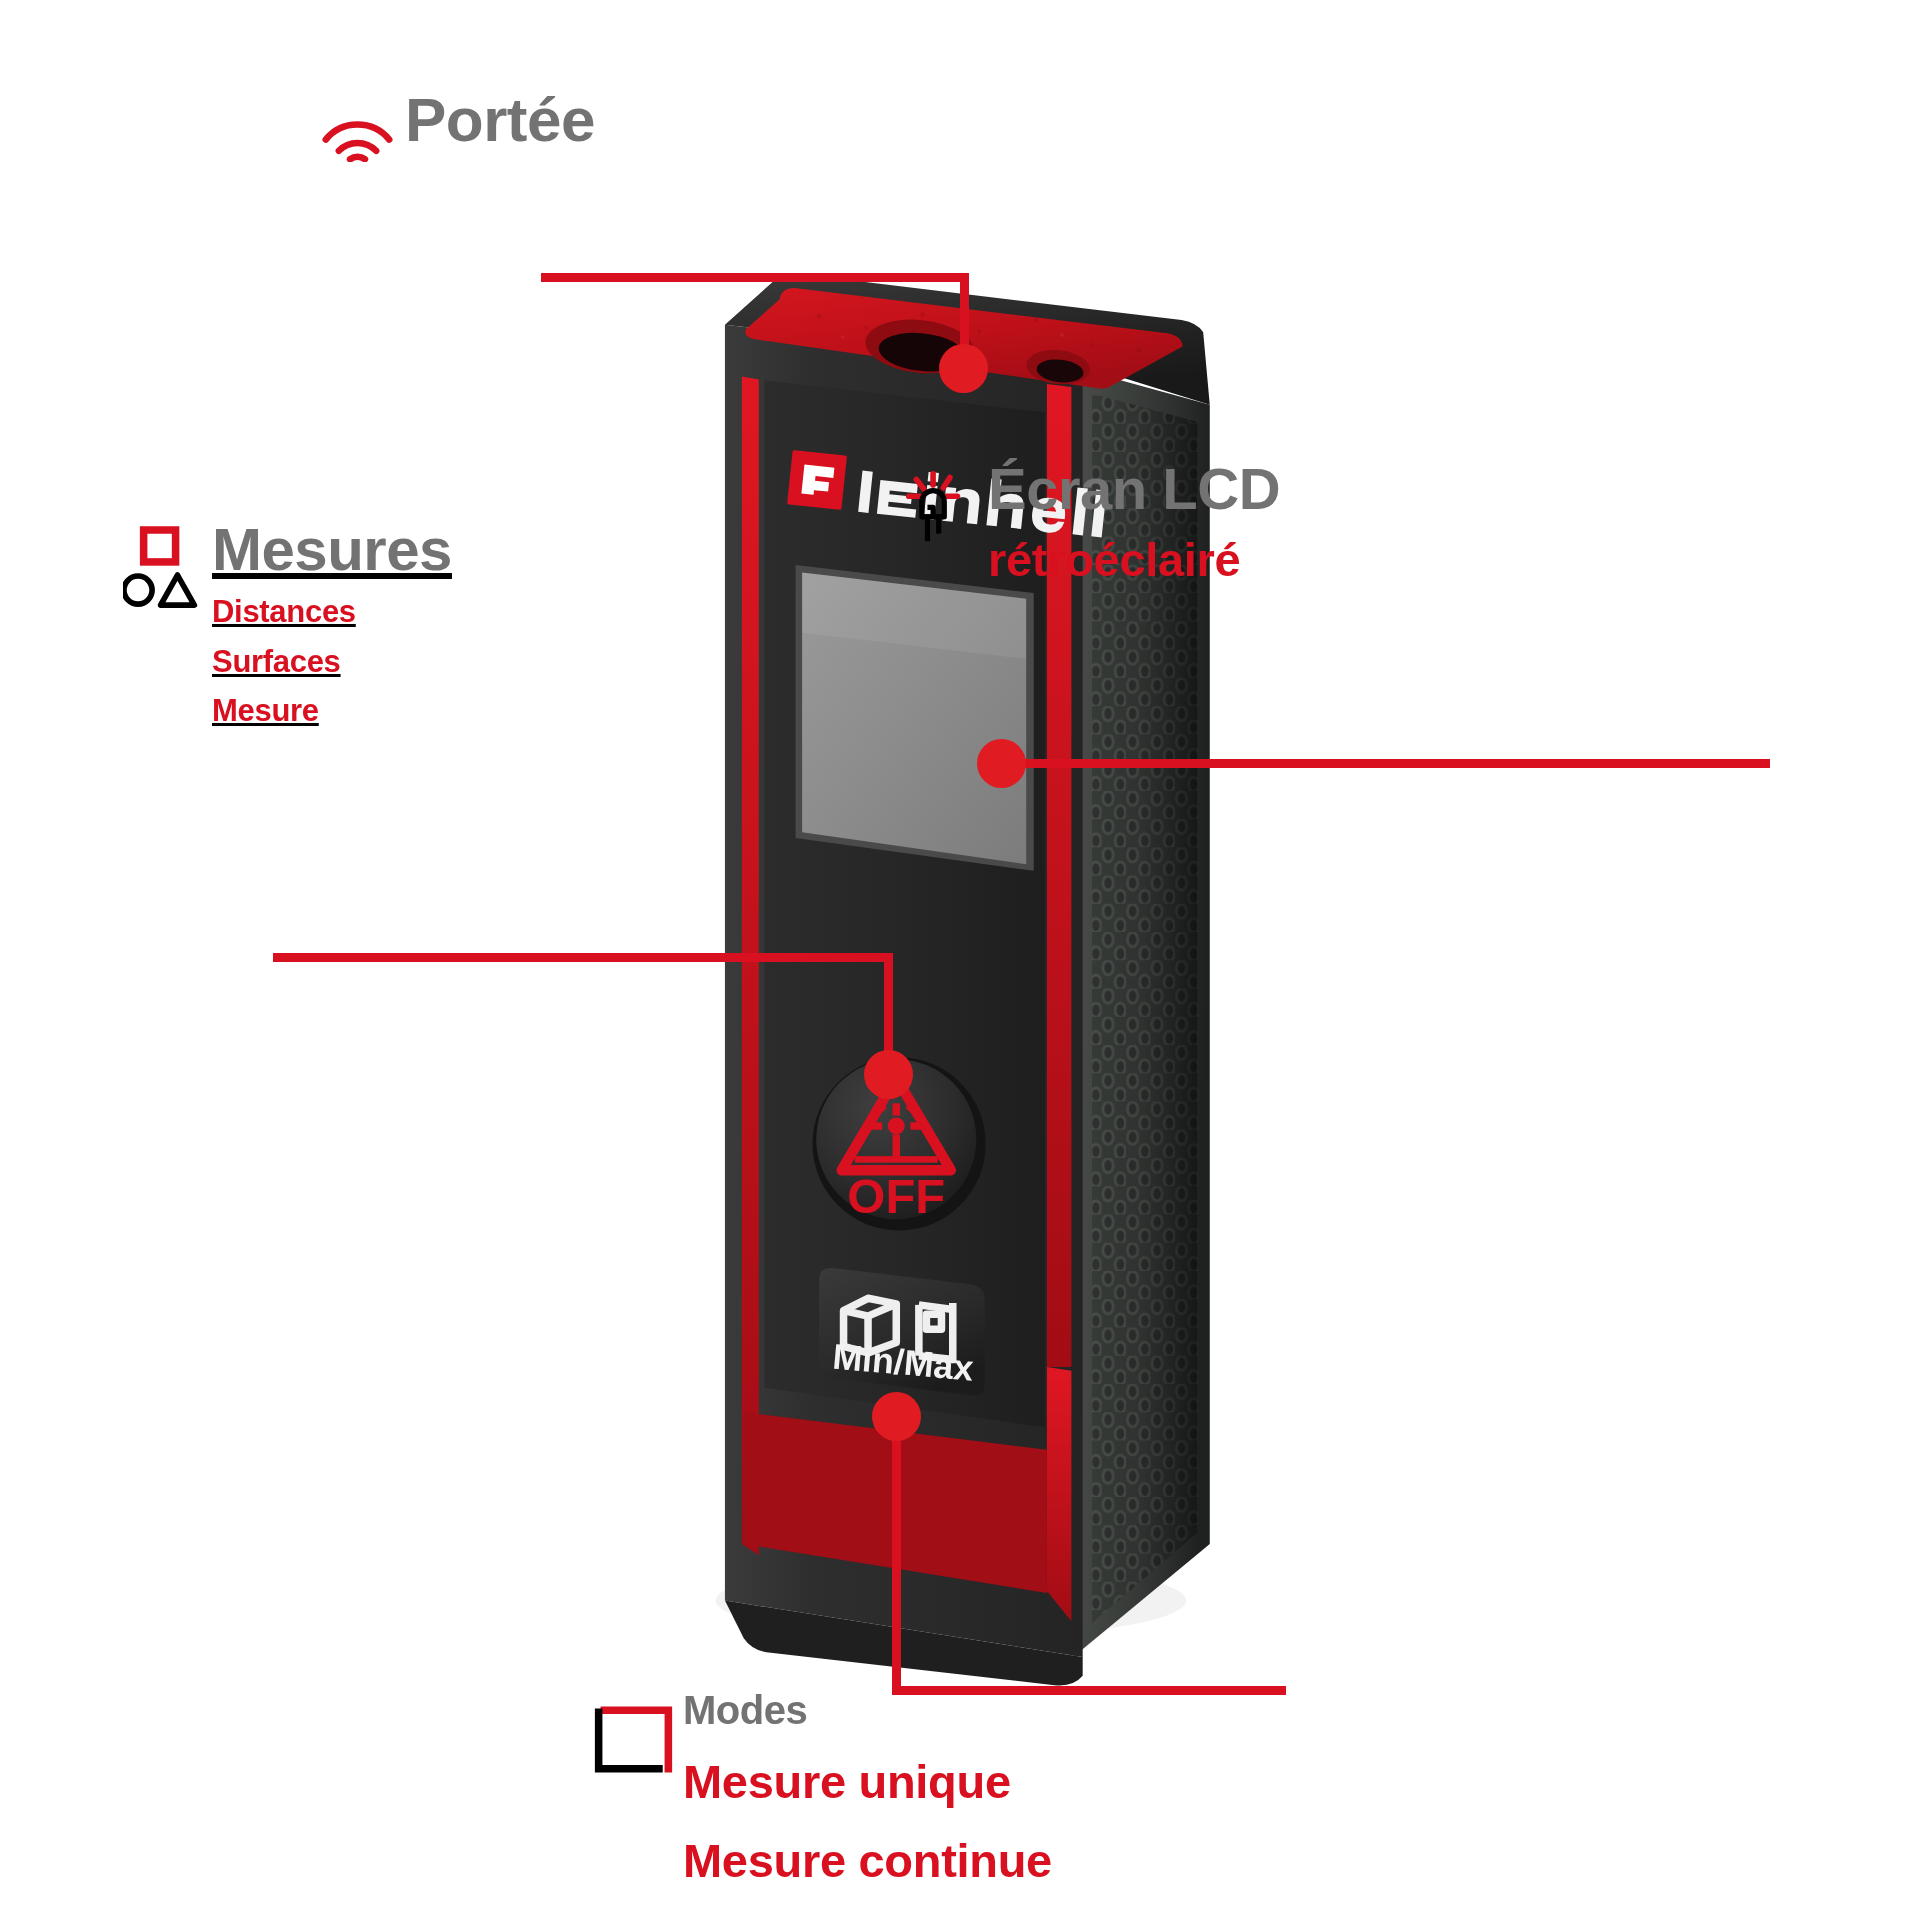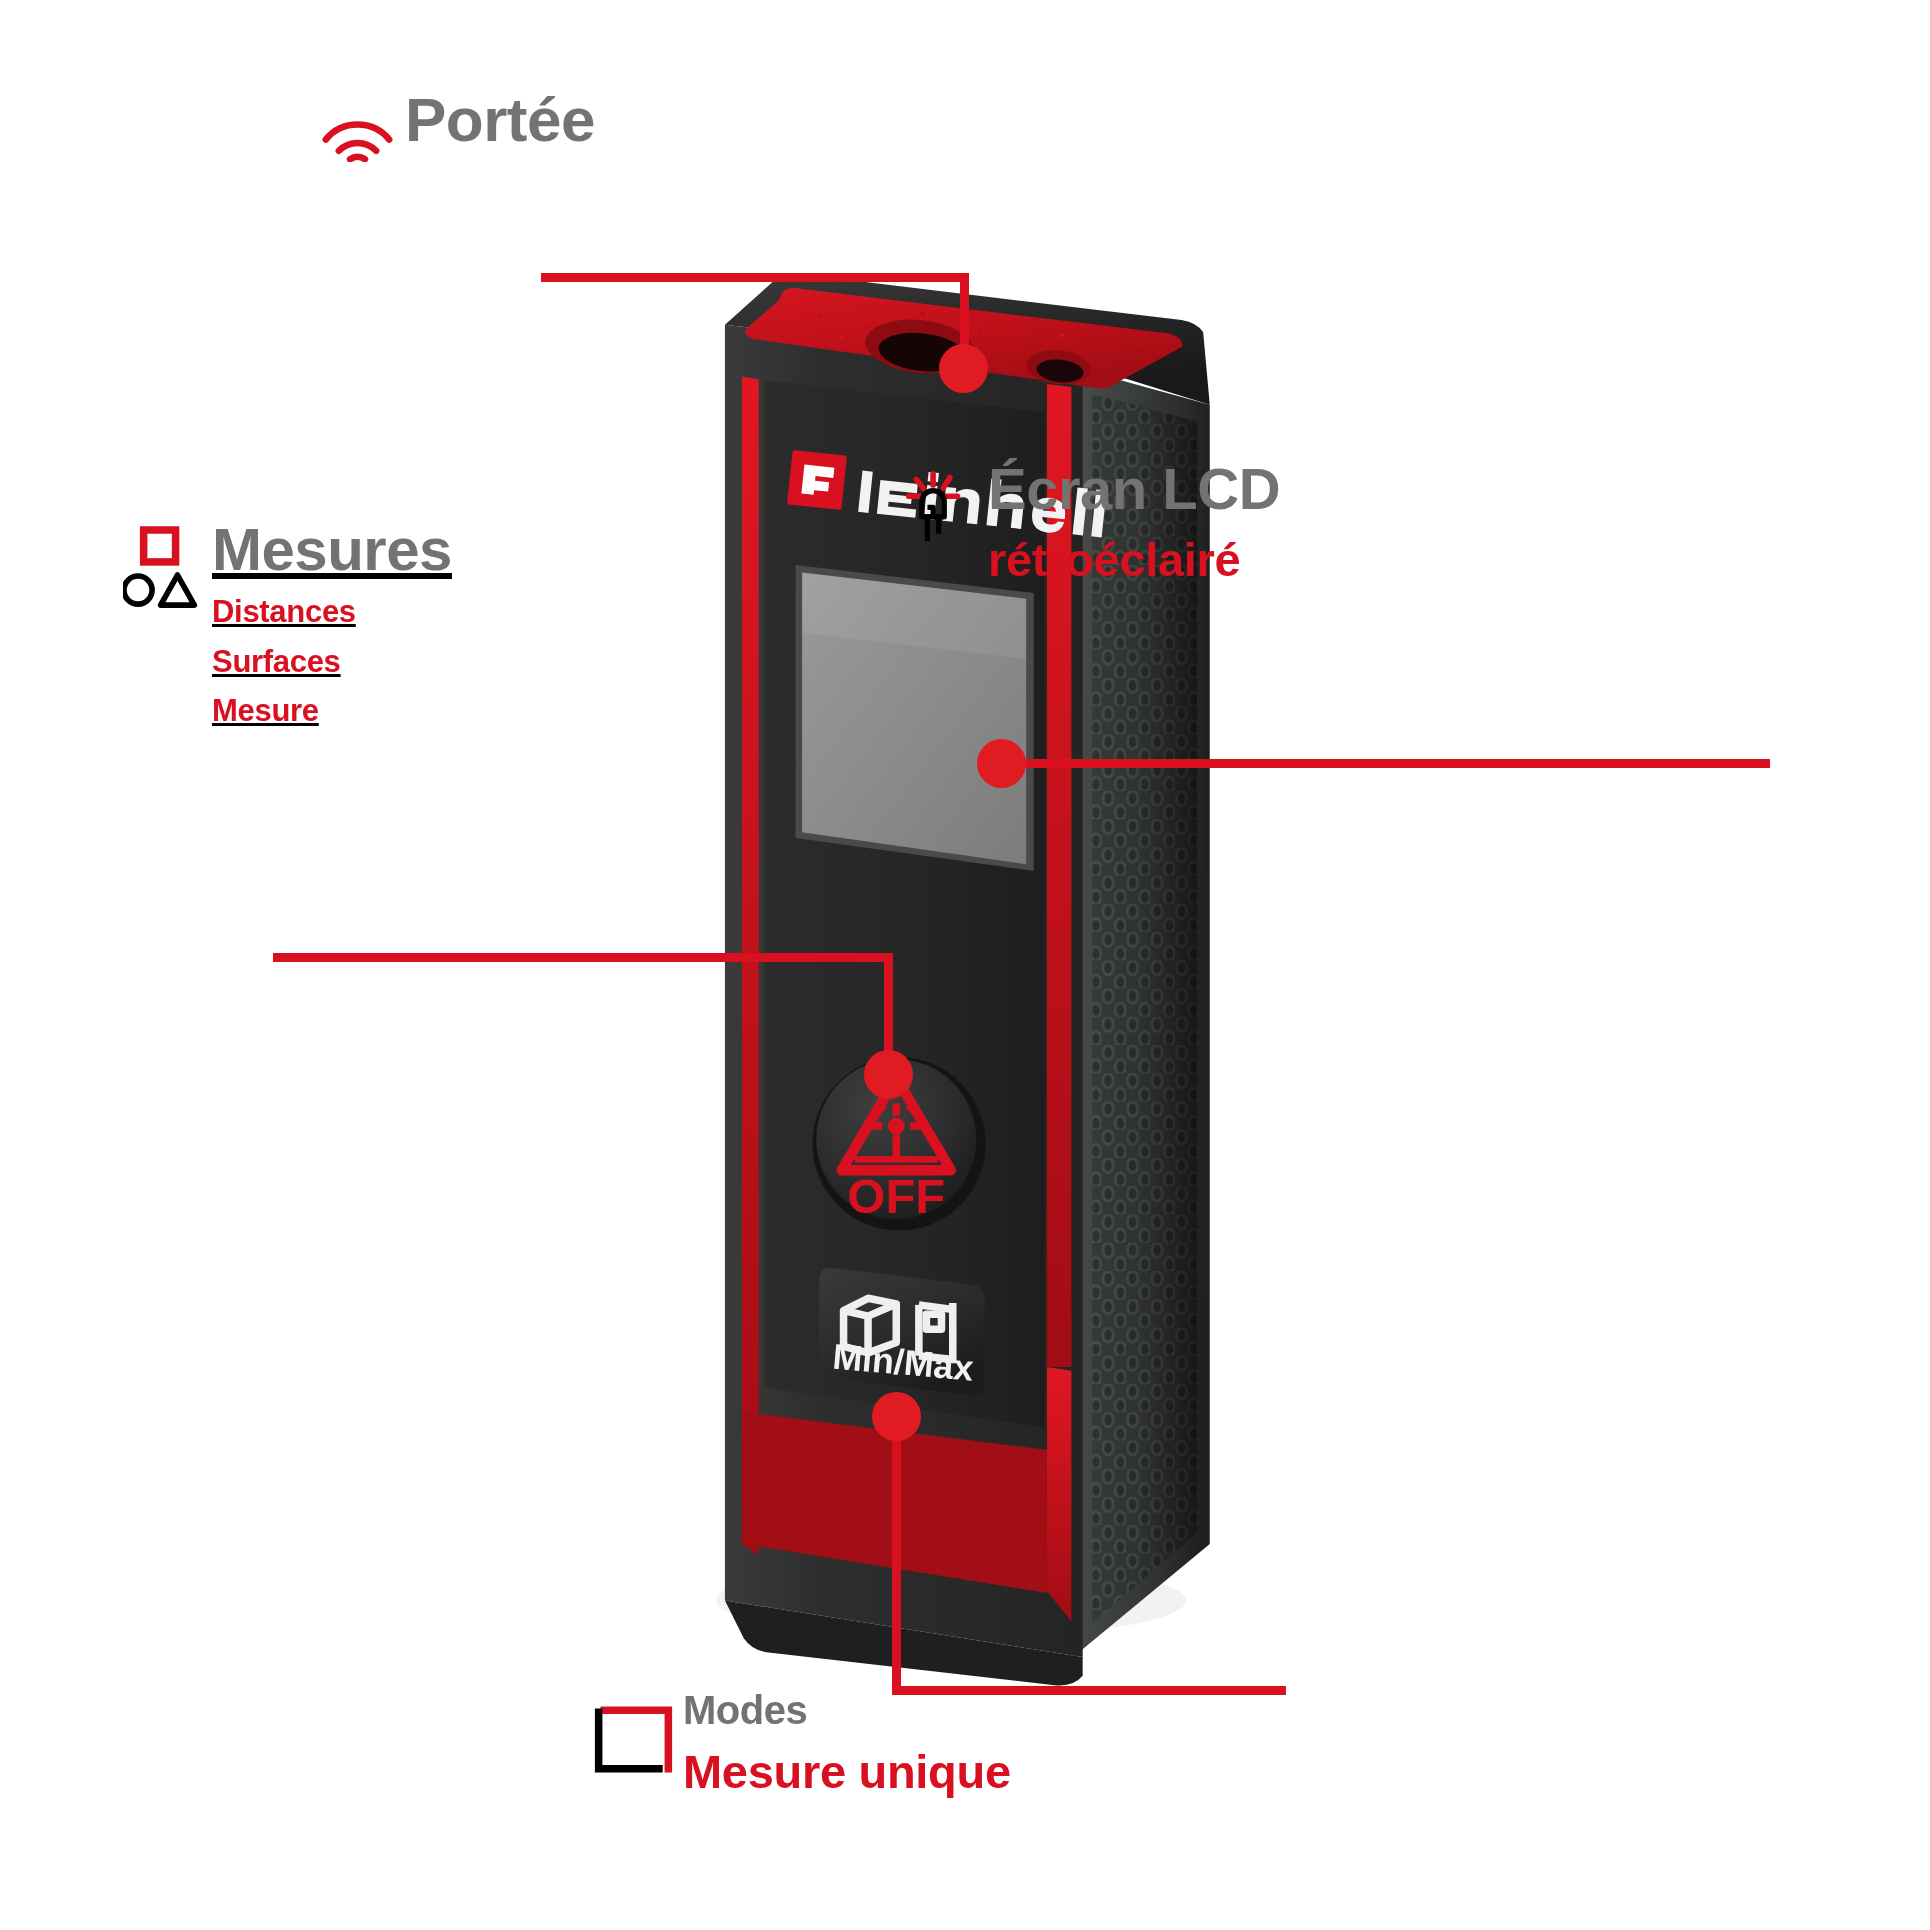--- a/index.html
+++ b/index.html
@@ -43,21 +43,21 @@
 
   
   #co-lcd{left:988px;top:460px;}
   #co-lcd .title{font-size:58px;}
   #co-lcd .sub{font-size:47px;margin-top:16px;}
   #icon-led{position:absolute;left:-83px;top:7.5px;width:73px;height:77px;}
 
   
   #co-modes{left:683px;top:1690px;}
   #co-modes .title{font-size:40px;}
-  #co-modes .sub{font-size:47px;margin-top:16px;}
+  #co-modes .sub{font-size:47px;margin-top:26px;}
   #icon-modes{position:absolute;left:-90px;top:9.4px;width:81px;height:81px;}
 
   
   .lead{position:absolute;background:#D8101F;}
   .dot{position:absolute;background:#E11B22;border-radius:50%;}
 
   
   #product{position:absolute;left:0;top:0;width:1930px;height:1930px;}
 </style>
 </head>
@@ -292,16 +292,17 @@
     <div class="sub">rétroéclairé</div>
   </div>
 
   <div class="callout" id="co-modes">
     <svg id="icon-modes" viewBox="0 0 86 86">
       <path d="M8,12 L80,12 L80,78" fill="none" stroke="#D8101F" stroke-width="8"></path>
       <path d="M74,74 L6,74 L6,10" fill="none" stroke="#000000" stroke-width="8"></path>
     </svg>
     <div class="title">Modes</div>
     <div class="sub">Mesure unique</div>
+    <div class="sub">Mesure continue</div>
   </div>
 
 </div>
 
 
 </body></html>

